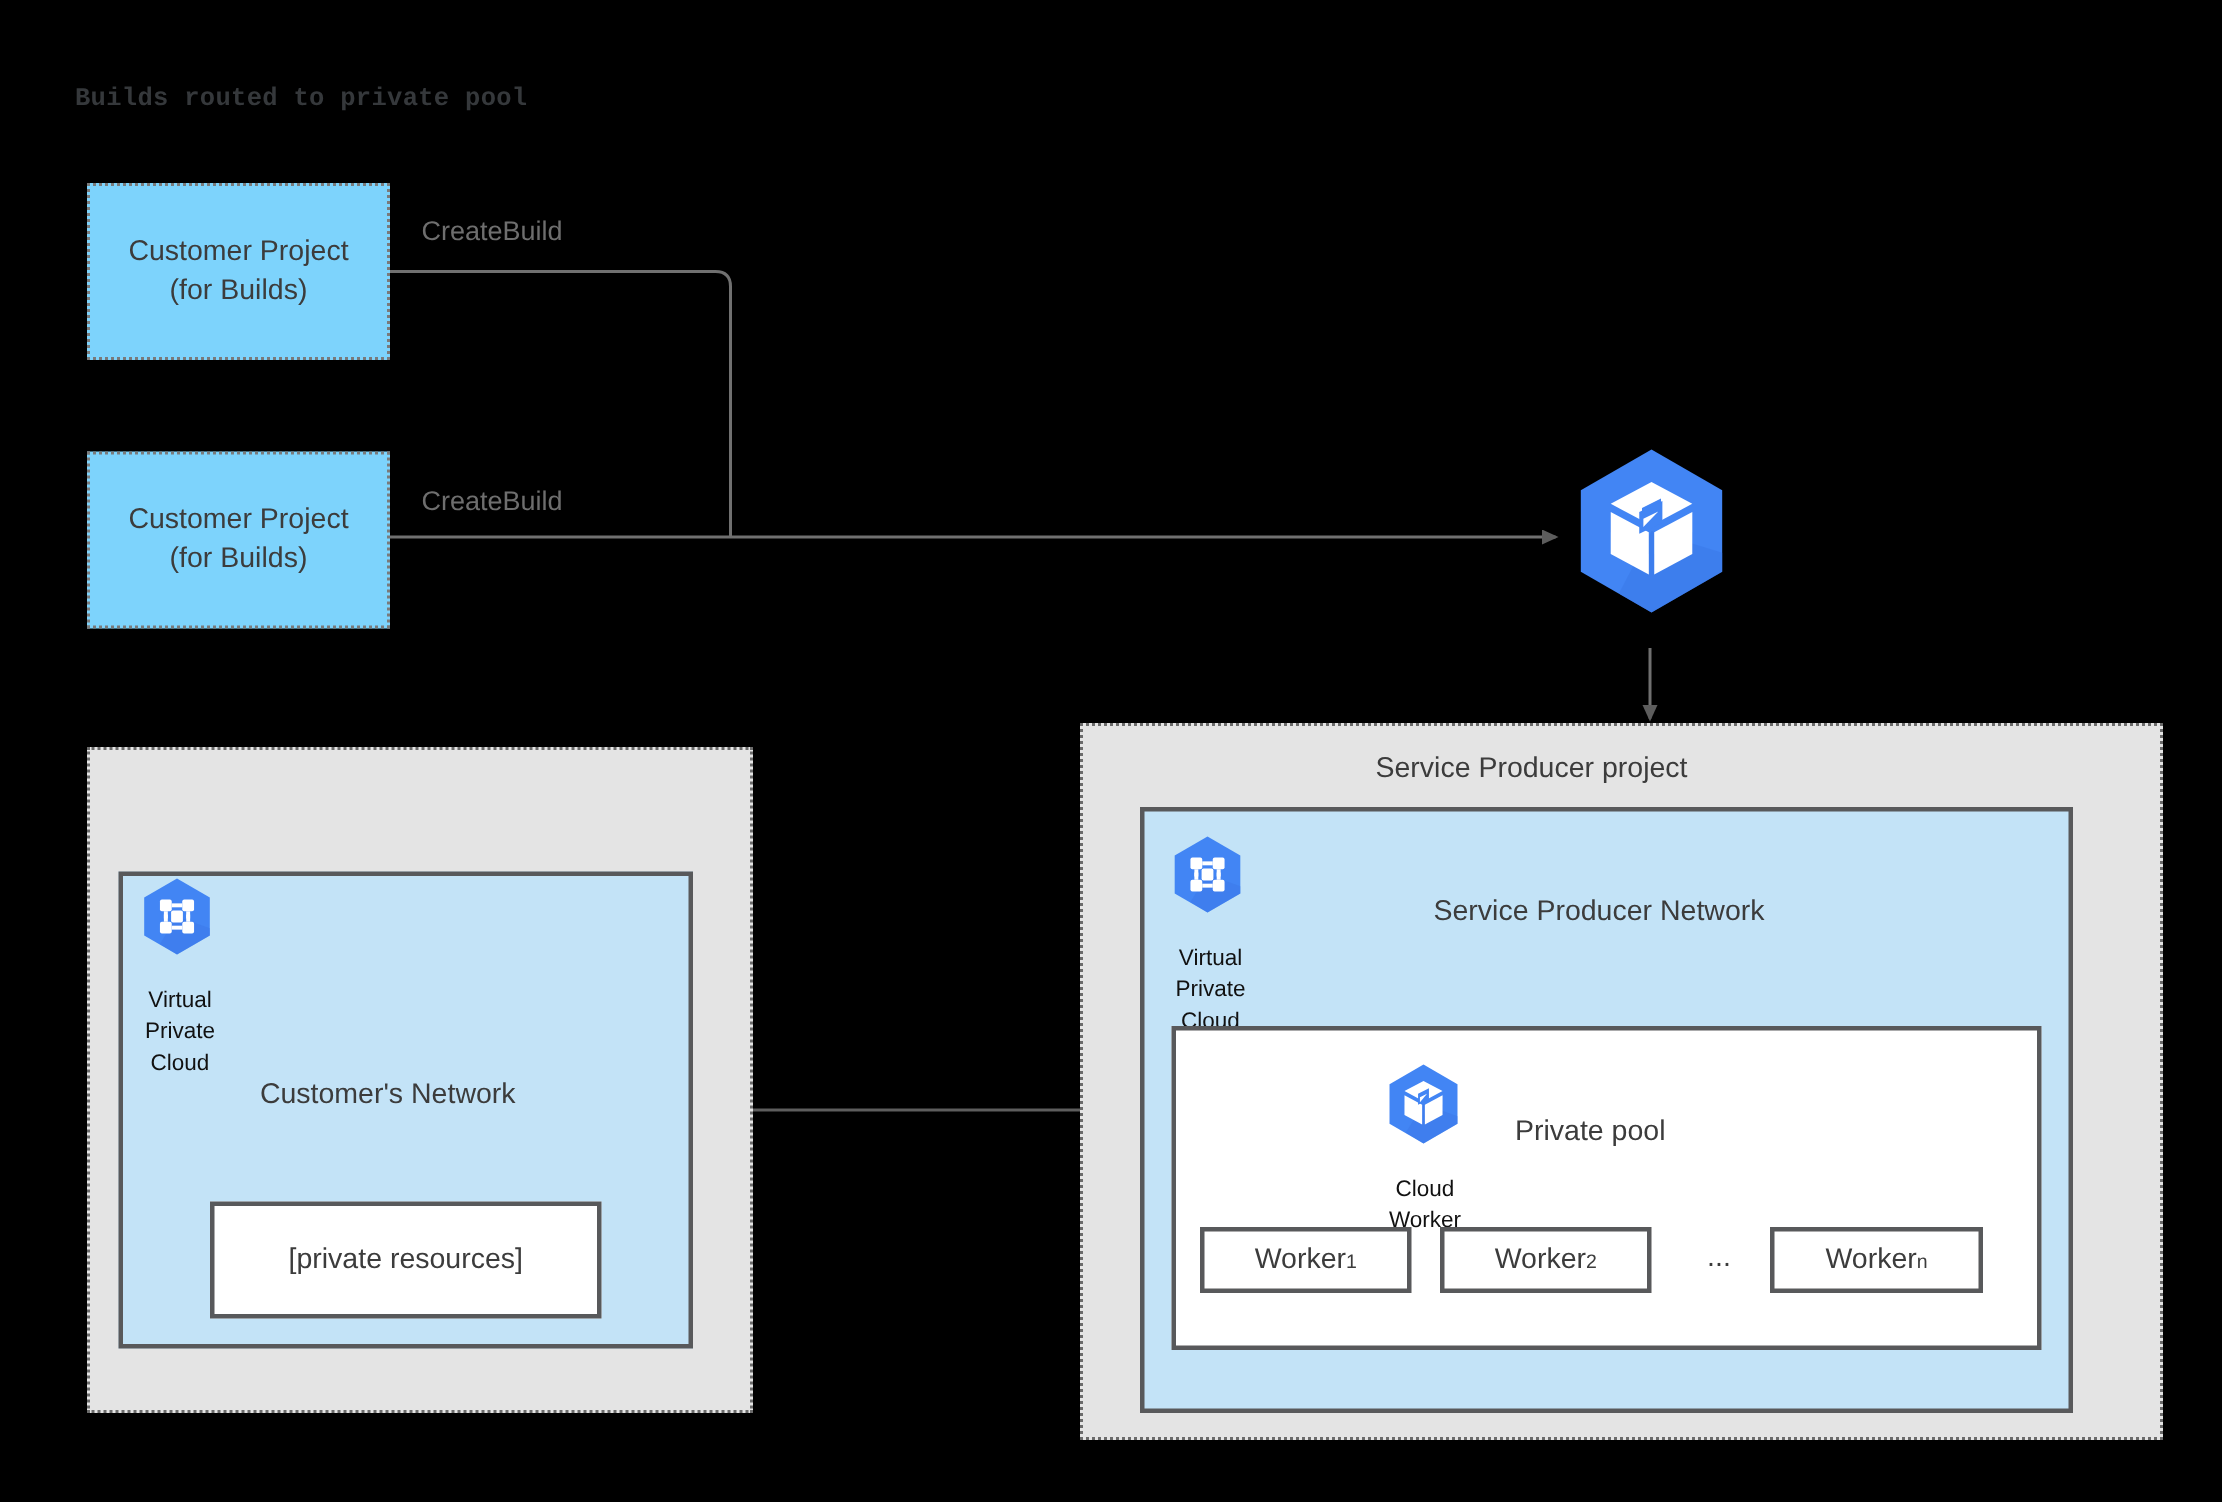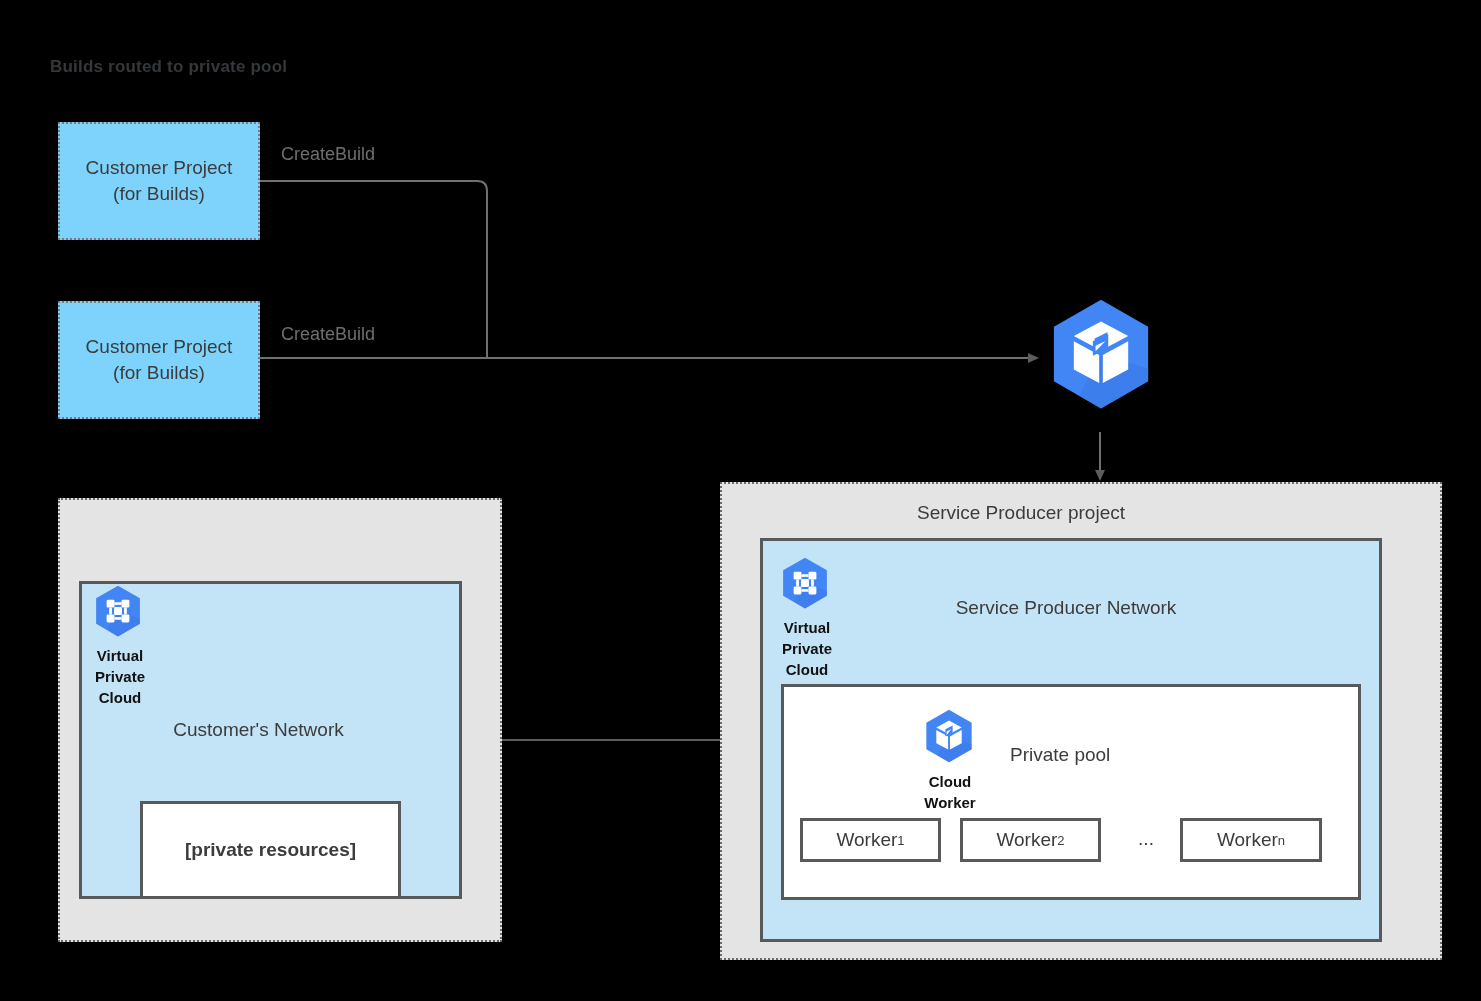--- a/index.html
+++ b/index.html
@@ -9,21 +9,21 @@
     background:#000;
     font-family:"Liberation Sans","DejaVu Sans",sans-serif;
     overflow:hidden;
   }
   .abs{position:absolute;box-sizing:border-box;}
 
   
   .title{
     left:50px;top:57px;
     font-size:17px;font-weight:bold;color:#35383b;
-    letter-spacing:.2px;white-space:nowrap;
+    letter-spacing:.2px;white-space:nowrap;font-family:Liberation Mono, monospace;
   }
 
   
   .cust-box{
     width:202px;height:118px;
     background:#7dd3fc;
     border:2px dotted #7a7a7a;
     display:flex;align-items:center;justify-content:center;
     text-align:center;
     color:#3c3c3c;font-size:19px;line-height:26px;
@@ -65,23 +65,23 @@
     color:#3c3c3c;font-size:19px;text-align:center;white-space:nowrap;
   }
   .net-title-left{left:67px;top:719px;width:383px;}
   .net-title-right{left:760px;top:597px;width:612px;}
 
   
   .whitebox{
     background:#ffffff;
     border:3px solid #58595b;
   }
-  .priv-res{left:140px;top:801px;width:261px;height:98px;
+  .priv-res{left:140px;top:801px;width:261px;height:78px;
     display:flex;align-items:center;justify-content:center;
-    color:#3c3c3c;font-size:19px;font-weight:bold;}
+    color:#3c3c3c;font-size:19px;}
   .pool-box{left:781px;top:684px;width:580px;height:216px;}
 
   .pool-title{
     left:1010px;top:744px;
     color:#3c3c3c;font-size:19px;white-space:nowrap;
   }
 
   
   .worker{
     top:818px;height:44px;
@@ -95,21 +95,21 @@
   .wn{left:1180px;width:142px;}
   .ellipsis{
     left:1126px;top:828px;width:40px;text-align:center;
     color:#3c3c3c;font-size:19px;
   }
 
   
   .icon-wrap{width:60px;}
   .icon-cap{
     text-align:center;color:#111;font-size:15px;line-height:21px;
-    margin-top:2px;white-space:nowrap;font-weight:bold;
+    margin-top:12px;white-space:nowrap;
   }
   .vpc-left{left:90px;top:583px;}
   .vpc-right{left:777px;top:555px;}
   .cb-pool{left:920px;top:707px;width:60px;}
 
   
   .cb-big{left:1043px;top:296px;width:116px;height:116px;}
 
   
   .wires{left:0;top:0;width:1481px;height:1001px;pointer-events:none;}

